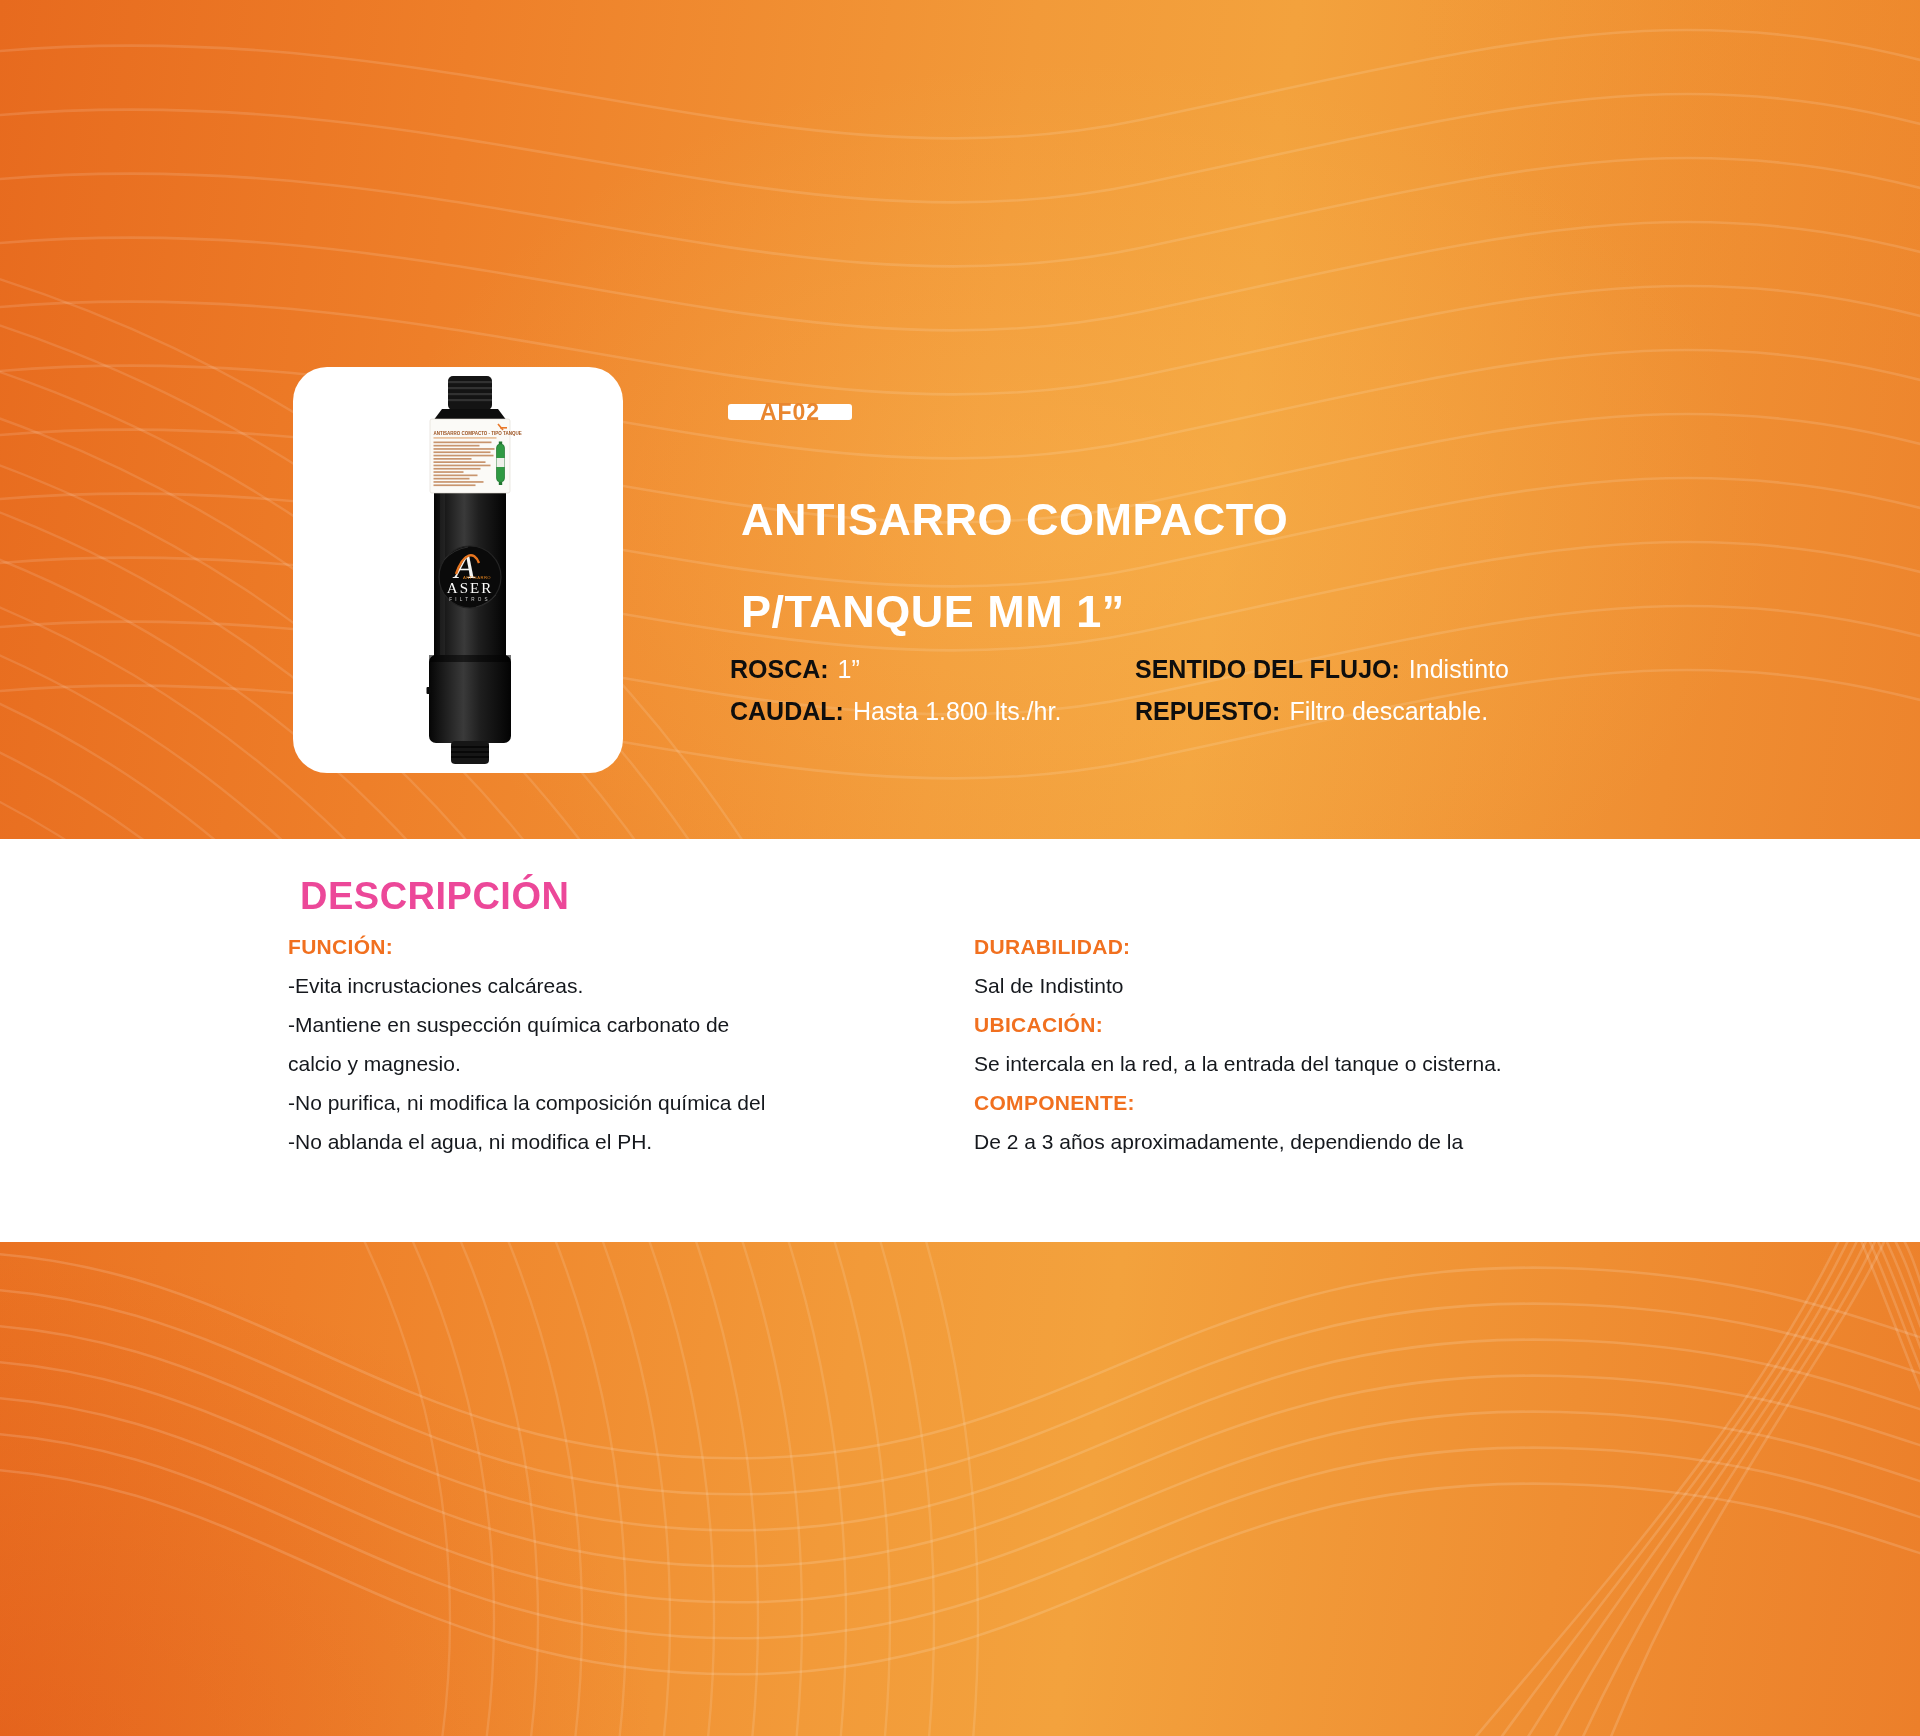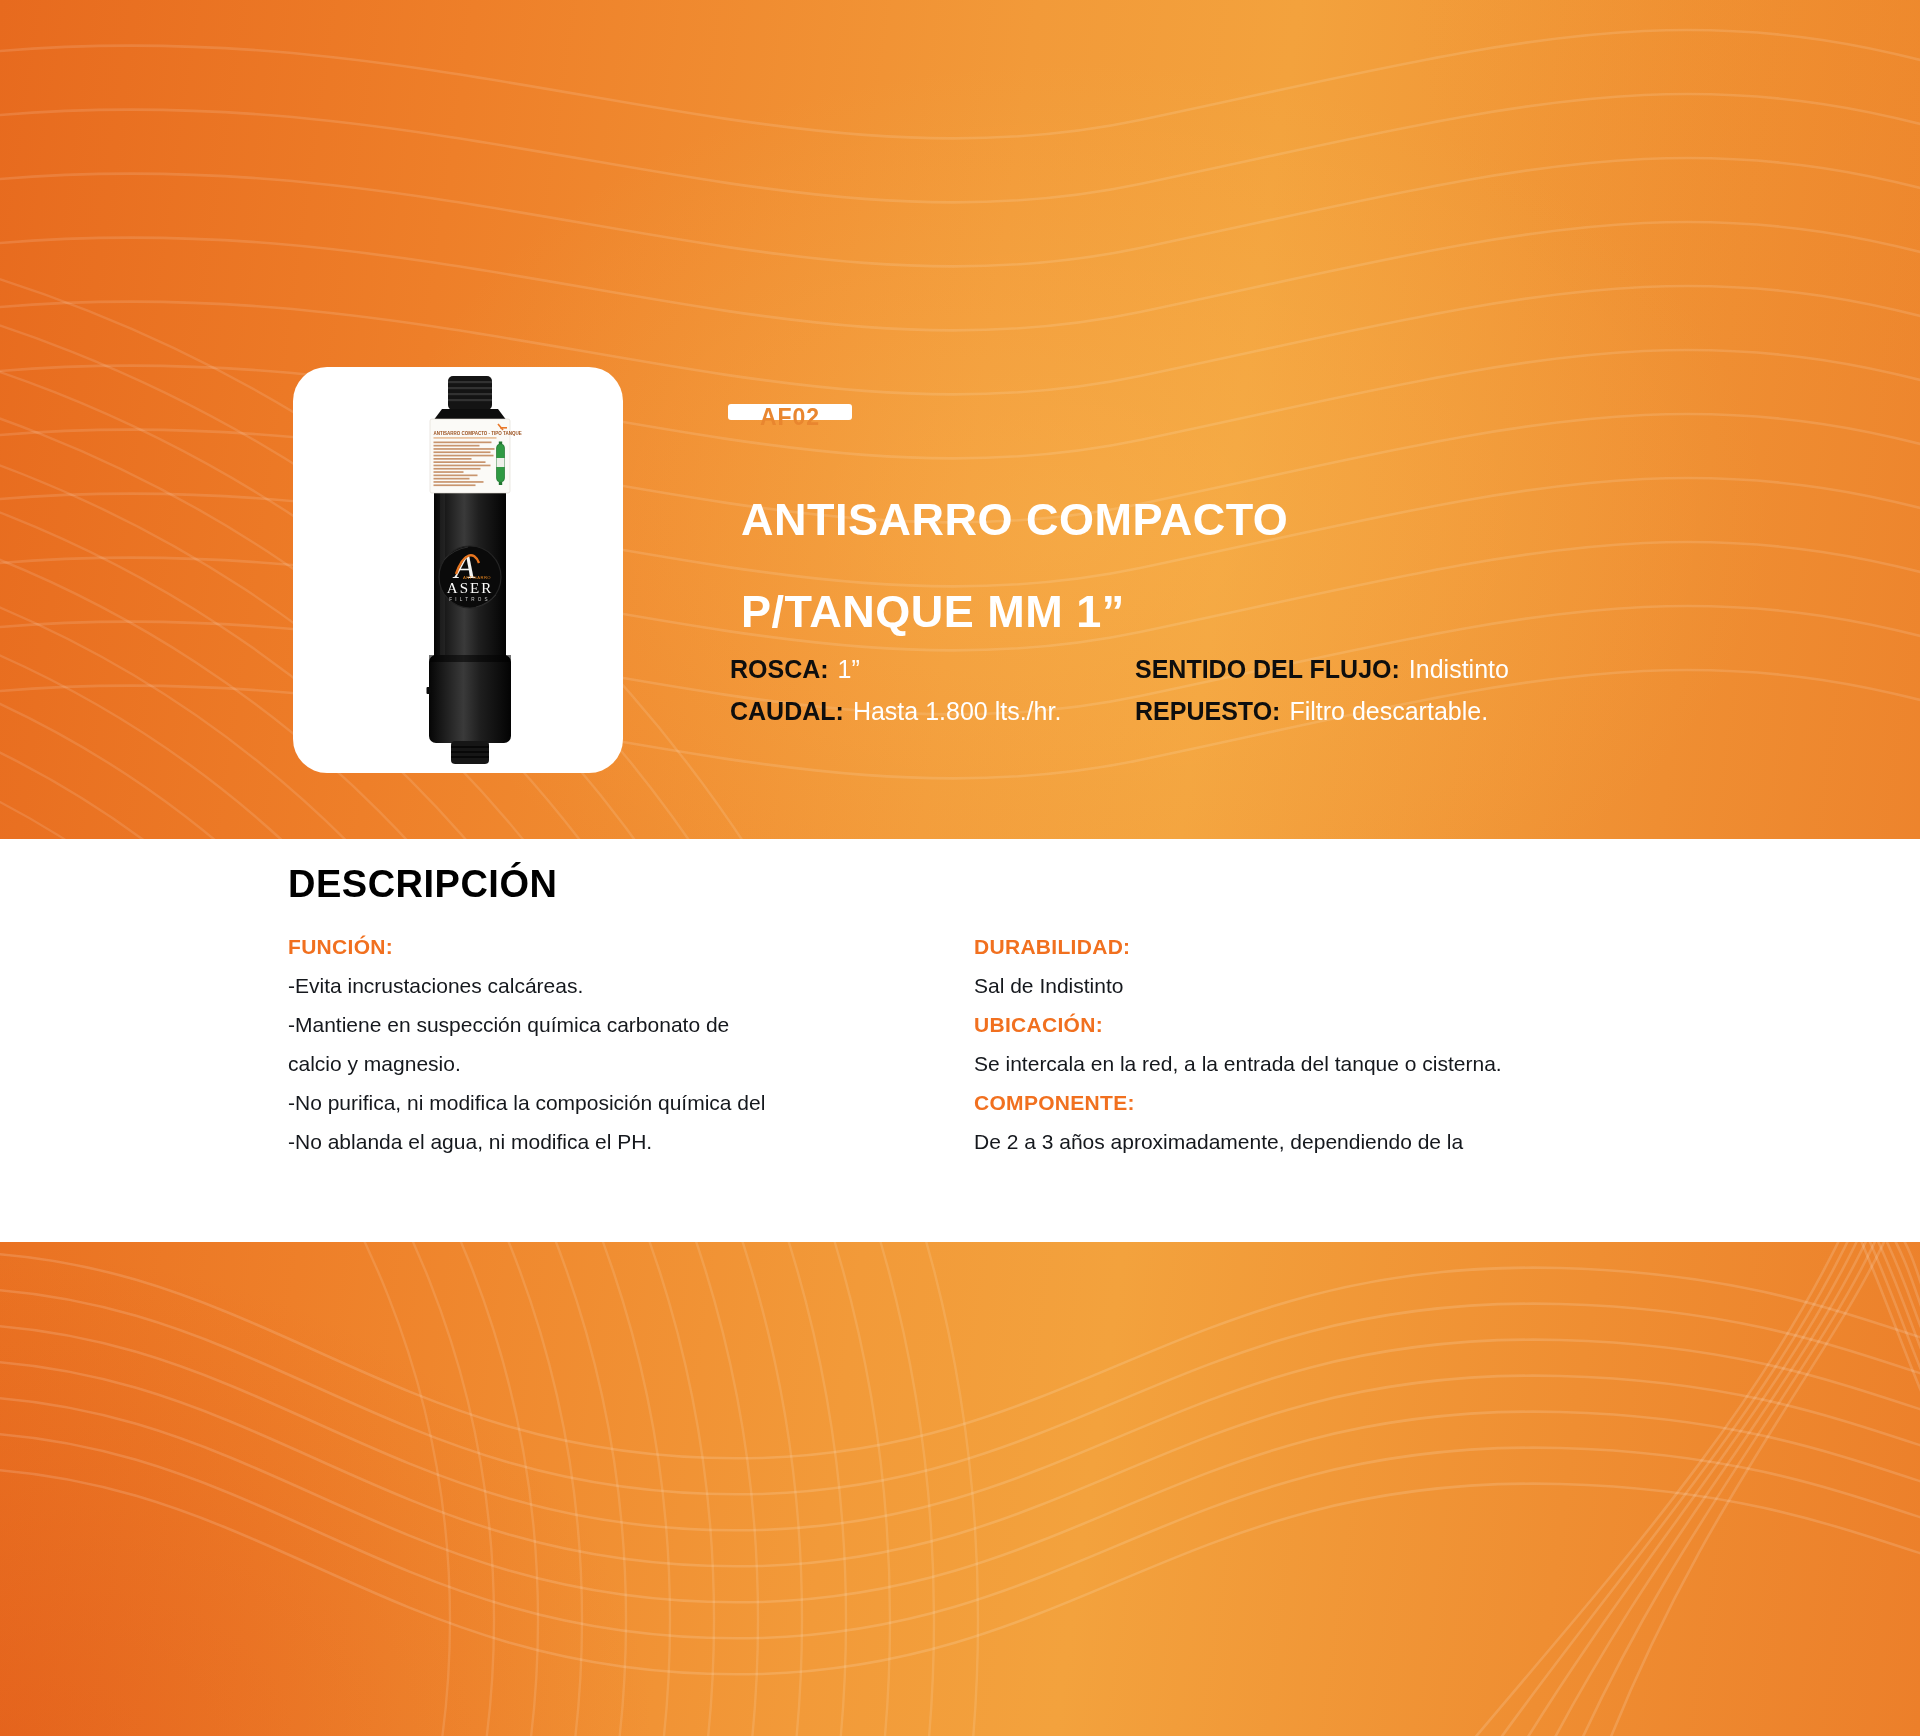--- a/index.html
+++ b/index.html
@@ -19,38 +19,38 @@
       linear-gradient(98deg,#e76a1e 0%,#ee7f29 22%,#f29a39 48%,#f3a23d 60%,#ef8e32 82%,#ec7f2a 100%);
   }
   .waves{position:absolute;inset:0;z-index:0;pointer-events:none;}
   .product-card{
     position:absolute;left:293px;top:367px;width:330px;height:406px;
     background:#ffffff;border-radius:34px;z-index:2;
   }
   .bottle{position:absolute;inset:0;width:100%;height:100%;}
   .badge{
     position:absolute;left:728px;top:404px;width:124px;height:16px;background:#ffffff;
-    border-radius:3px;display:flex;justify-content:center;z-index:2;
+    border-radius:3px;display:flex;align-items:center;justify-content:center;z-index:2;
   }
   .badge-text{font-size:23px;font-weight:bold;color:var(--badge);letter-spacing:1px;}
   .title{
     position:absolute;left:729px;top:462px;margin:12px;z-index:2;color:#ffffff;
     font-size:45px;line-height:92px;font-weight:800;letter-spacing:.5px;white-space:nowrap;
   }
   .title .tl{display:block;}
   .spec-col{position:absolute;top:648px;z-index:2;}
   .spec-col.c1{left:730px;}
   .spec-col.c2{left:1135px;}
   .spec-row{line-height:42px;font-size:25px;white-space:nowrap;}
   .spec-label{font-weight:bold;color:var(--spec-label);margin-right:9px;}
   .spec-value{color:#ffffff;font-weight:500;}
   .desc-band{position:absolute;left:0;top:839px;width:1920px;height:403px;background:#ffffff;z-index:1;}
   .desc-heading{
-    position:absolute;left:288px;top:24px;margin:0;font-size:38px;font-weight:800;
-    color:#000000;letter-spacing:.5px;
+    position:absolute;left:288px;top:24px;margin:12px;font-size:38px;font-weight:800;
+    color:#ec4899;letter-spacing:.5px;
   }
   .desc-col{position:absolute;top:88px;}
   .desc-col.left{left:288px;}
   .desc-col.right{left:974px;}
   .dl{font-size:21px;line-height:39px;color:var(--body-text);font-weight:500;white-space:nowrap;}
   .dl.lbl{color:var(--accent);font-weight:bold;letter-spacing:.3px;}
 </style>
 </head>
 <body>
 

